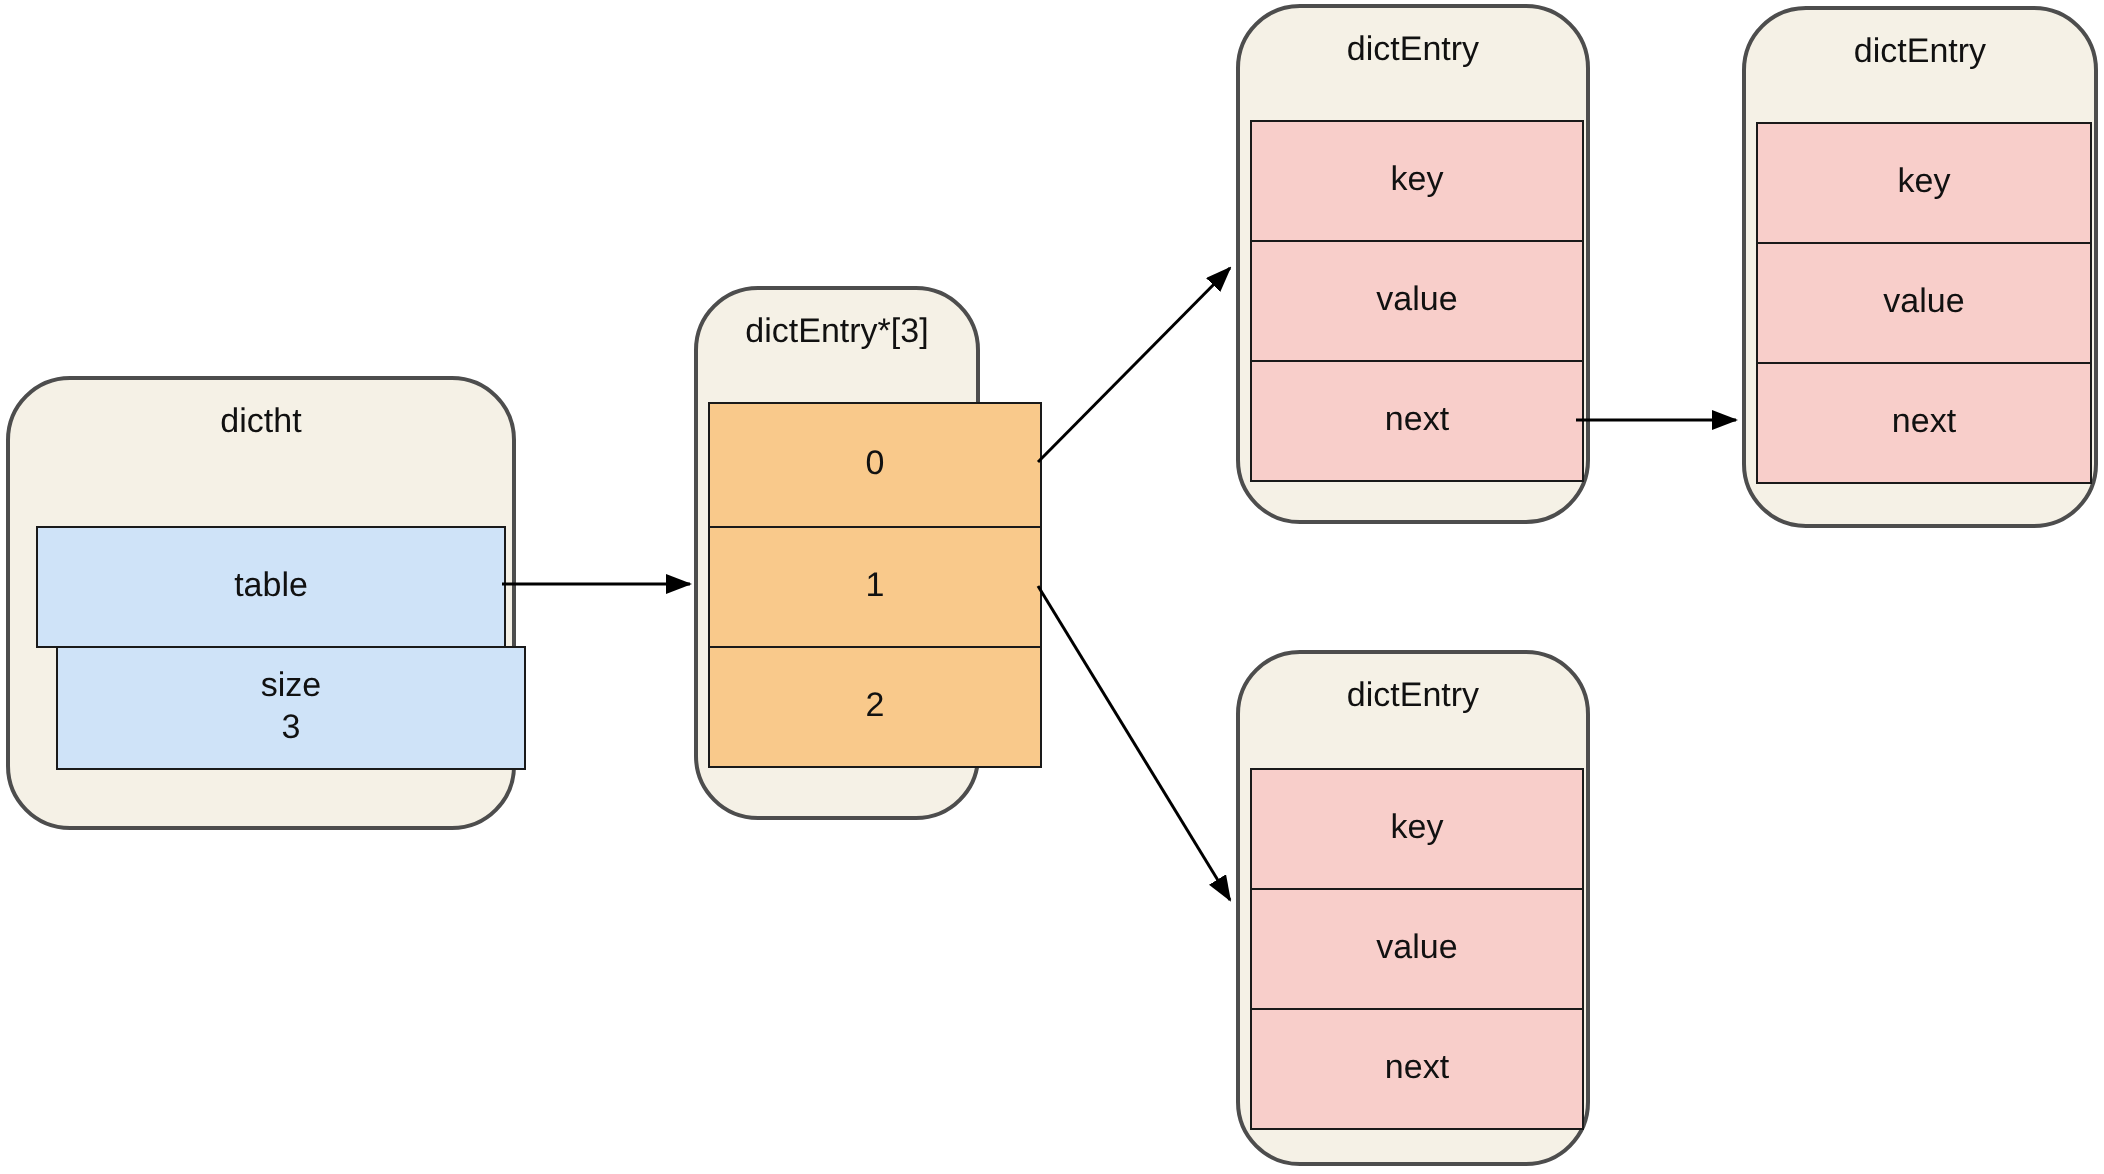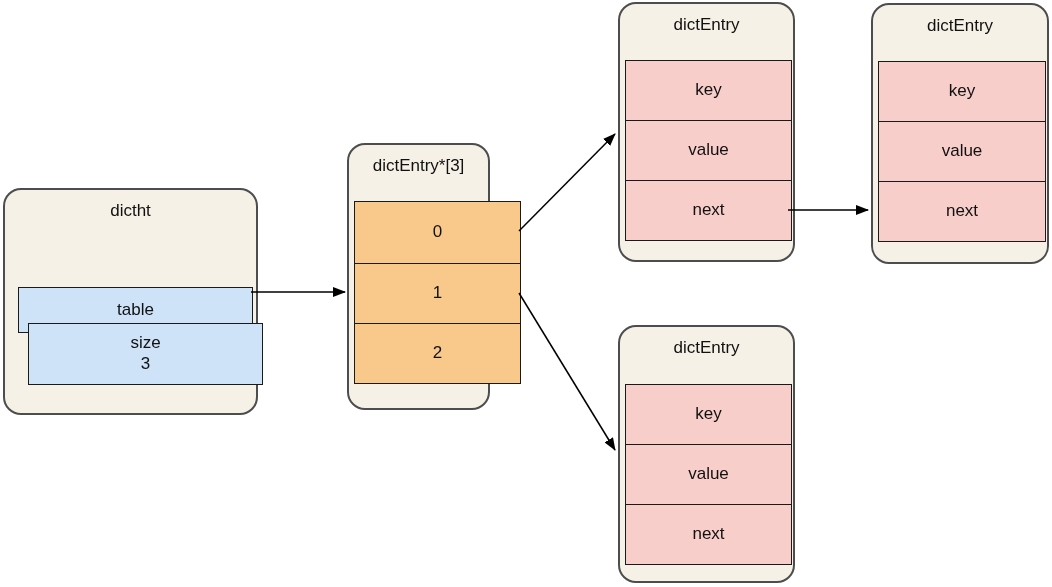--- a/index.html
+++ b/index.html
@@ -9,21 +9,21 @@
     height: 587px;
     background: var(--canvas, #ffffff);
     font-family: "Liberation Sans", sans-serif;
     color: var(--text, #111111);
     overflow: hidden;
   }
   .node {
     position: absolute;
     background: var(--container_fill, #f5f1e6);
     border: 2px solid var(--container_border, #4d4d4d);
-    border-radius: 18px;
+    border-radius: 32px;
     box-sizing: border-box;
   }
   .node-title {
     position: absolute;
     left: 0; right: 0;
     top: 11px;
     text-align: center;
     font-size: 17px;
     white-space: nowrap;
   }
@@ -54,21 +54,21 @@
     stroke-width: 1.5;
   }
 </style>
 </head>
 <body>
 
 <div class="canvas">
 
   <div class="node" style="left:3px; top:188px; width:255px; height:227px;">
     <div class="node-title">dictht</div>
-    <div class="cell blue" style="left:13px; top:73px; width:235px; height:46px;margin-top:24px;">
+    <div class="cell blue" style="left:13px; top:73px; width:235px; height:61px;">
       <span>table</span>
     </div>
     <div class="cell blue" style="left:23px; top:133px; width:235px; height:62px;">
       <span>size</span>
       <span>3</span>
     </div>
   </div>
 
   <div class="node" style="left:347px; top:143px; width:143px; height:267px;">
     <div class="node-title">dictEntry*[3]</div>

